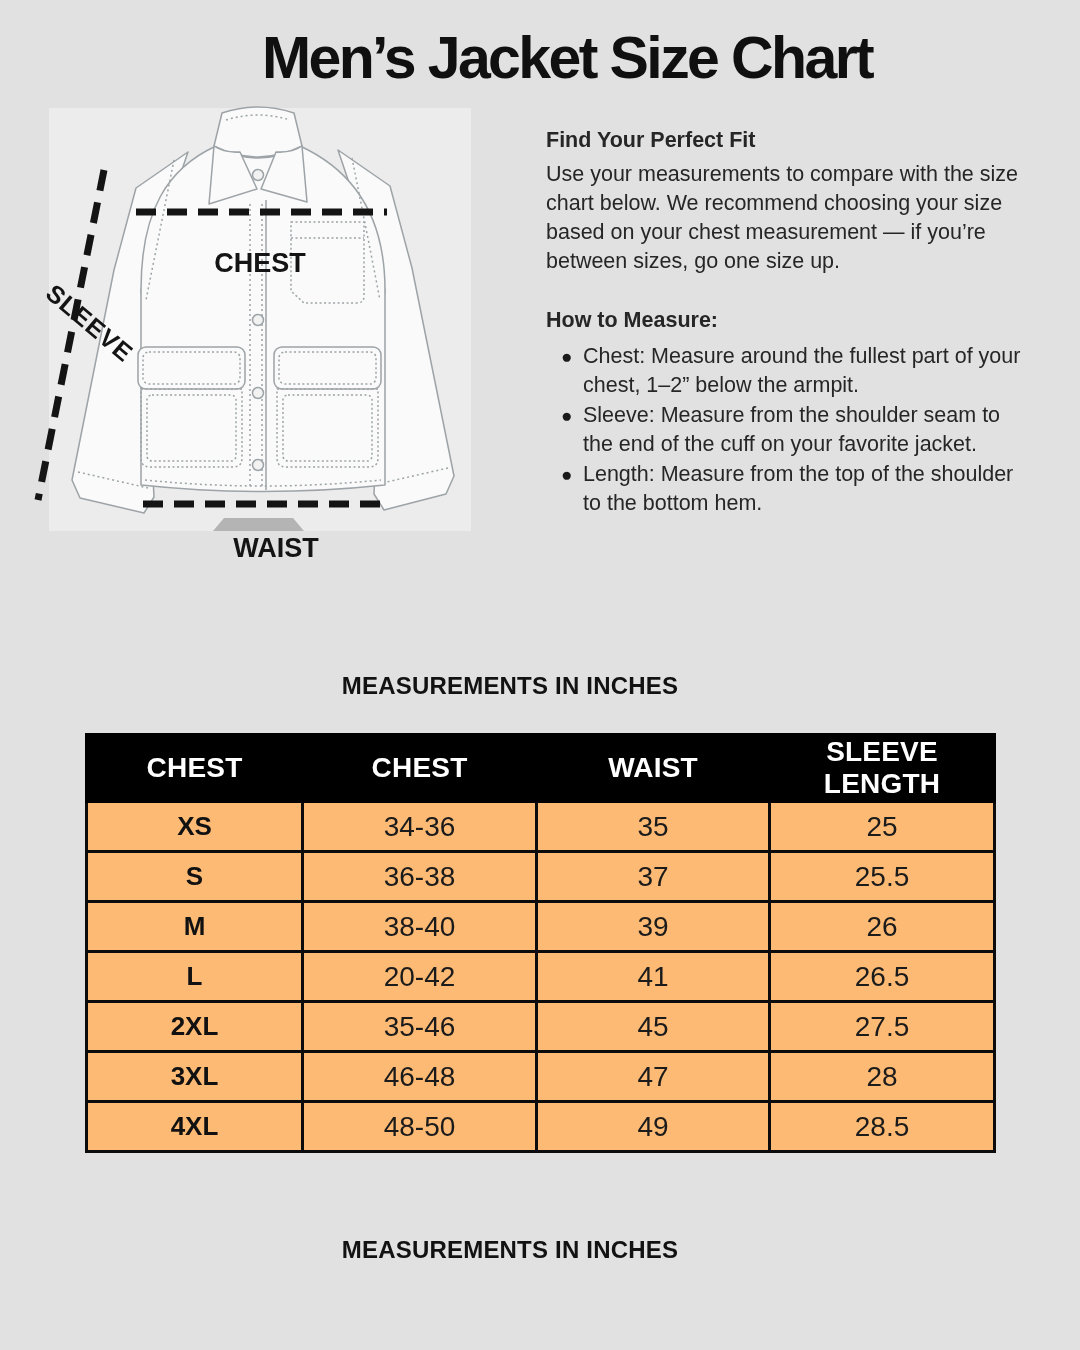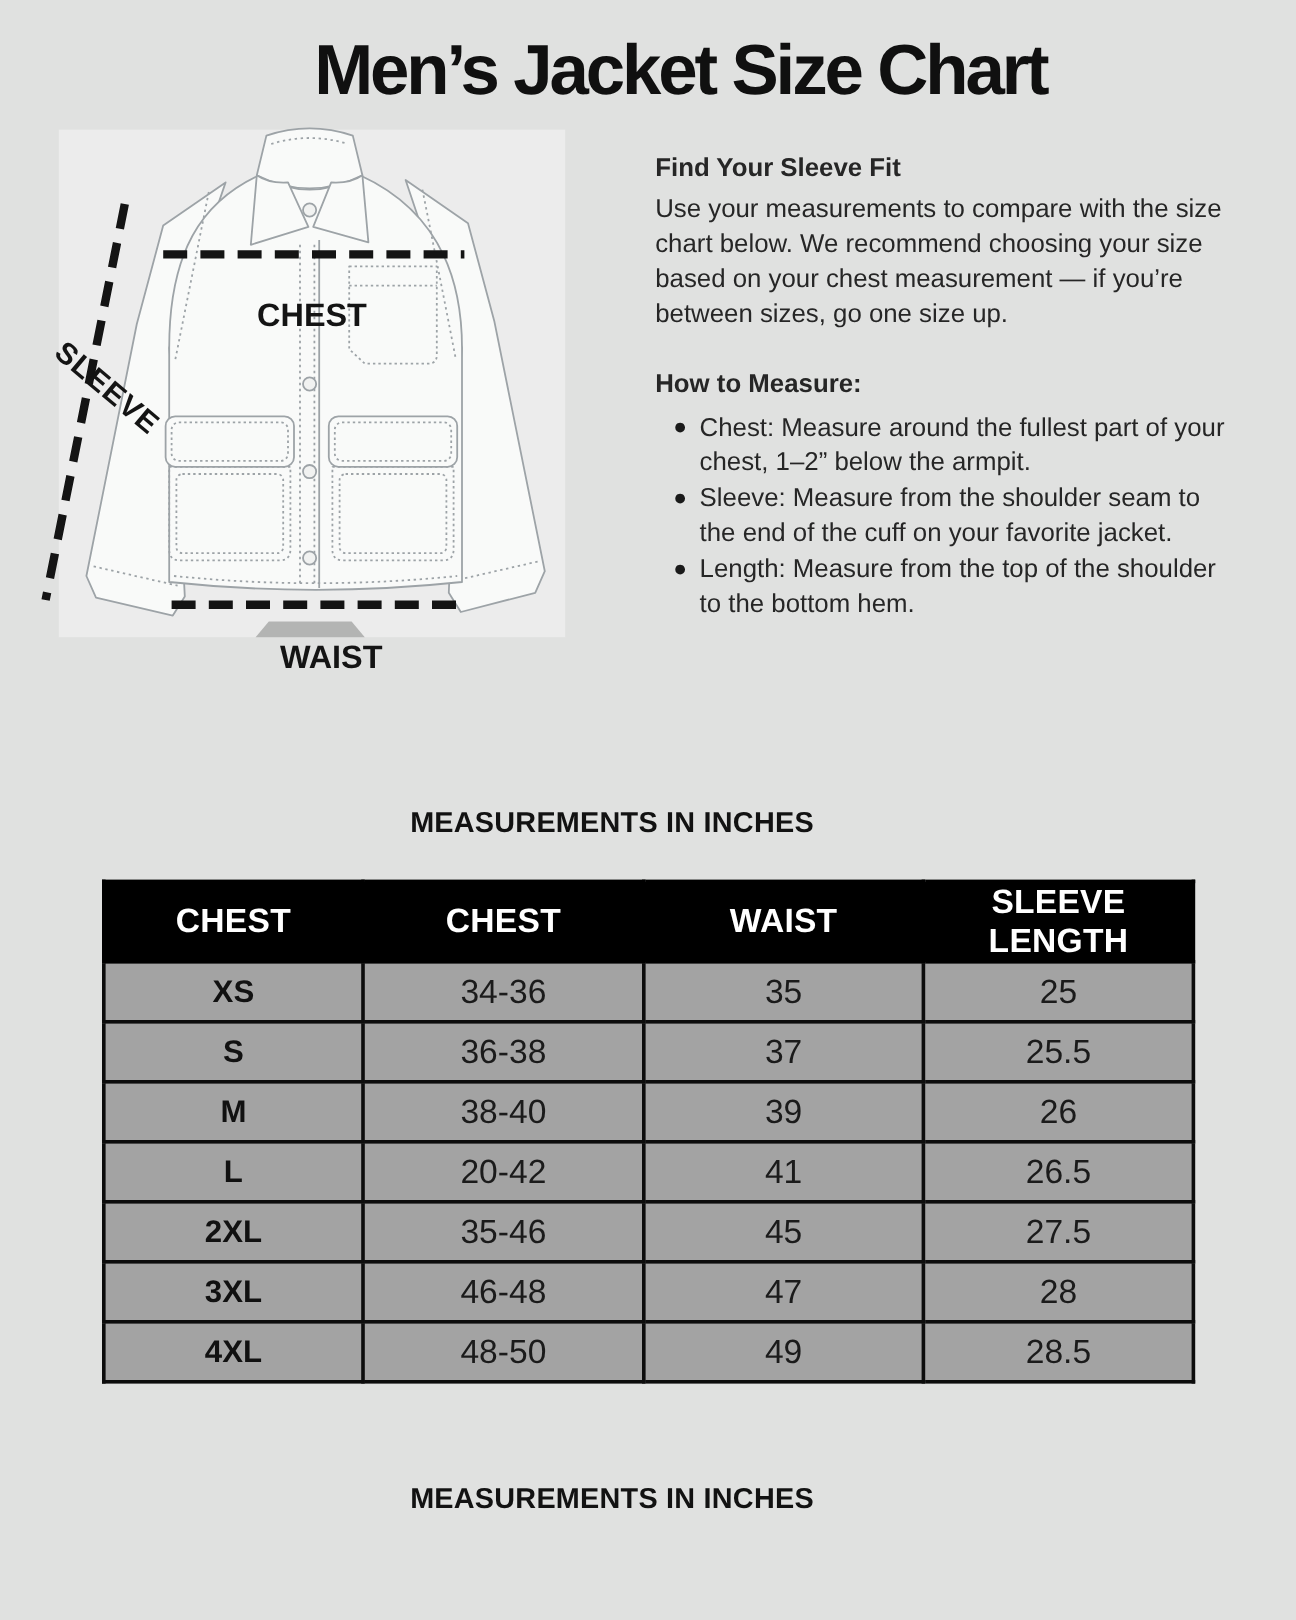--- a/index.html
+++ b/index.html
@@ -42,21 +42,21 @@
   table.size-table{
     position:absolute;left:85px;top:733px;
     border-collapse:collapse;table-layout:fixed;width:908px;
   }
   .size-table th{
     background:#000;color:#fff;
     font-size:28px;font-weight:700;letter-spacing:0.2px;
     height:50px;border:3px solid #000;text-align:center;padding:0;
   }
   .size-table td{
-    background:#a3a3a3;border:3px solid #0c0c0c;
+    background:#fdba74;border:3px solid #0c0c0c;
     text-align:center;vertical-align:middle;
     font-size:28px;height:47px;color:#1b1b1b;padding:0;
   }
   .size-table td.size-cell{font-weight:700;font-size:26px;color:#111;}
 </style>
 </head>
 <body>
 
 <div id="canvas">
 
@@ -126,21 +126,21 @@
       </g>
       <g fill="#141414" font-family="Liberation Sans, DejaVu Sans, sans-serif" font-weight="700">
         <text x="232" y="172" font-size="27" text-anchor="middle">CHEST</text>
         <text x="248" y="457" font-size="27" text-anchor="middle">WAIST</text>
         <text transform="translate(16,196) rotate(40)" font-size="25" letter-spacing="1">SLEEVE</text>
       </g>
     </svg>
   </div>
 
   <div class="info-col">
-    <p class="info-heading">Find Your Sleeve Fit</p>
+    <p class="info-heading">Find Your Perfect Fit</p>
     <p class="info-body"> Use your measurements to compare with the size chart below. We recommend choosing your size based on your chest measurement — if you’re between sizes, go one size up.</p>
     <p class="htm-heading">How to Measure:</p>
     <ul class="bullet-list">
       <li>
         <span class="bullet-dot">●</span>
         <span>Chest: Measure around the fullest part of your chest, 1–2” below the armpit.</span>
       </li>
       <li>
         <span class="bullet-dot">●</span>
         <span>Sleeve: Measure from the shoulder seam to the end of the cuff on your favorite jacket.</span>

